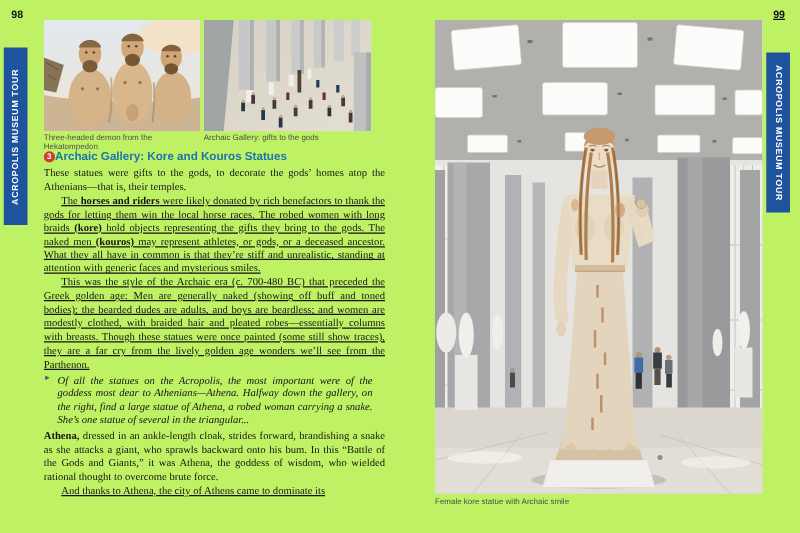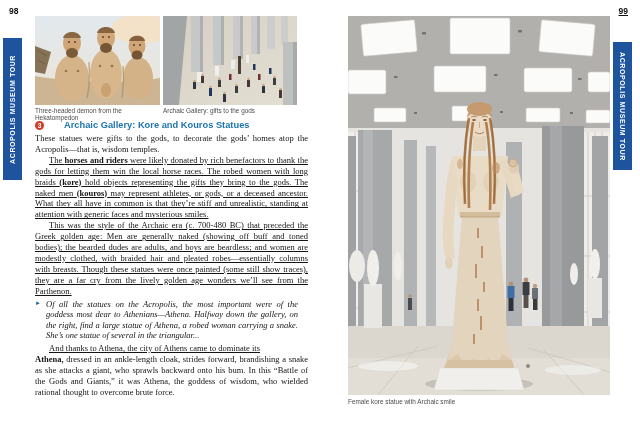--- a/index.html
+++ b/index.html
@@ -1,36 +1,36 @@
 <!DOCTYPE html>
 <html><head>
 <meta charset="utf-8">
 <style>
   html,body{margin:0;padding:0;background:#e9e9e9;}
-  #spread{position:relative;width:640px;height:426px;background:#ffffff;overflow:hidden;
+  #spread{position:relative;width:640px;height:426px;background:#bef264;overflow:hidden;
           font-family:"Liberation Sans",sans-serif;}
   .pagenum{position:absolute;font:bold 8.5px "Liberation Sans",sans-serif;color:#111;}
   #pn-left{left:9px;top:6px;}
   #pn-right{right:12px;top:6px;text-decoration:underline;}
   .tab{position:absolute;background:#1e539e;display:flex;align-items:center;justify-content:center;}
   #tab-left{left:3px;top:38px;width:19px;height:142px;}
   #tab-right{left:613px;top:42px;width:19px;height:128px;}
   .tab-label{color:#fff;font:bold 7px "Liberation Sans",sans-serif;letter-spacing:.6px;
              writing-mode:vertical-rl;white-space:nowrap;}
   #tab-left .tab-label{transform:rotate(180deg);}
   .photo{position:absolute;overflow:hidden;background:#ddd;}
   #photo-demon{left:35px;top:16px;width:125px;height:89px;}
   #photo-gallery{left:163px;top:16px;width:134px;height:89px;}
   #photo-kore{left:348px;top:16px;width:262px;height:379px;}
   .caption{position:absolute;font:6.4px "Liberation Sans",sans-serif;color:#4d4d4d;}
   #cap-demon{left:35px;top:107px;width:126px;}
   #cap-gallery{left:163px;top:107px;width:140px;}
   #cap-kore{left:348px;top:398px;width:260px;}
   #textcol{position:absolute;left:35px;top:120px;width:273px;height:306px;overflow:hidden;}
-  .sec-head{display:flex;align-items:center;gap:20px;margin:4px 0 3px 0;}
+  .sec-head{display:flex;align-items:center;gap:0;margin:4px 0 3px 0;}
   .sec-head.first{margin-top:0;}
   .num-badge{flex:0 0 auto;width:9px;height:9px;border-radius:50%;background:#cd3d2a;color:#fff;
              font:bold 6.5px/9px "Liberation Sans",sans-serif;text-align:center;}
   .sec-title{font:bold 9.3px "Liberation Sans",sans-serif;color:#1d74ae;}
   .para{font:8.5px/10.9px "Liberation Serif",serif;color:#141414;text-align:justify;}
   .para.indent{text-indent:14px;text-decoration:underline;}
   .para .b{font-weight:bold;}
   .para.arrow{font-style:italic;position:relative;padding-left:11px;line-height:10.6px;margin:2px 10px 2px 0;}
   .arrow-glyph{position:absolute;left:0;top:1px;font-style:normal;
                font:6px "Liberation Sans",sans-serif;color:#1e5c8e;}
@@ -170,29 +170,29 @@
 
   <span id="cap-demon" class="caption">Three-headed demon from the Hekatompedon</span>
   <span id="cap-gallery" class="caption">Archaic Gallery: gifts to the gods</span>
 
   <div id="textcol">
     <div class="sec-head first">
       <span class="num-badge">3</span>
       <span class="sec-title">Archaic Gallery: Kore and Kouros Statues</span>
     </div>
     <div>
-        <div class="para"><span>These statues were gifts to the gods, to decorate the gods’ homes atop the Acropolis—that is, wisdom temples.</span></div>
+        <div class="para"><span>These statues were gifts to the gods, to decorate the gods’ homes atop the Athenians—that is, their temples.</span></div>
         <div class="para indent"><span>The </span><span class="b">horses and riders</span><span> were likely donated by rich benefactors to thank the gods for letting them win the local horse races. The robed women with long braids </span><span class="b">(kore)</span><span> hold objects representing the gifts they bring to the gods. The naked men </span><span class="b">(kouros)</span><span> may represent athletes, or gods, or a deceased ancestor. What they all have in common is that they’re stiff and unrealistic, standing at attention with generic faces and mysterious smiles.</span></div>
         <div class="para indent"><span>This was the style of the Archaic era (c. 700-480 BC) that preceded the Greek golden age: Men are generally naked (showing off buff and toned bodies); the bearded dudes are adults, and boys are beardless; and women are modestly clothed, with braided hair and pleated robes—essentially columns with breasts. Though these statues were once painted (some still show traces), they are a far cry from the lively golden age wonders we’ll see from the Parthenon.</span></div>
         <div class="para arrow"><span class="arrow-glyph">►</span><span>Of all the statues on the Acropolis, the most important were of the goddess most dear to Athenians—Athena. Halfway down the gallery, on the right, find a large statue of Athena, a robed woman carrying a snake. She’s one statue of several in the triangular...</span></div>
       </div>
 
     <div>
+        <div class="para"><span class="b">Athena,</span><span> dressed in an ankle-length cloak, strides forward, brandishing a snake as she attacks a giant, who sprawls backward onto his bum. In this “Battle of the Gods and Giants,” it was Athena, the goddess of wisdom, who wielded rational thought to overcome brute force.</span></div>
         <div class="para indent"><span>And thanks to Athena, the city of Athens came to dominate its</span></div>
-        <div class="para"><span class="b">Athena,</span><span> dressed in an ankle-length cloak, strides forward, brandishing a snake as she attacks a giant, who sprawls backward onto his bum. In this “Battle of the Gods and Giants,” it was Athena, the goddess of wisdom, who wielded rational thought to overcome brute force.</span></div>
       </div>
   </div>
 
   <span id="pn-right" class="pagenum">99</span>
 
   <div id="tab-right" class="tab">
     <span class="tab-label">ACROPOLIS MUSEUM TOUR</span>
   </div>
 
   <div id="photo-kore" class="photo">

